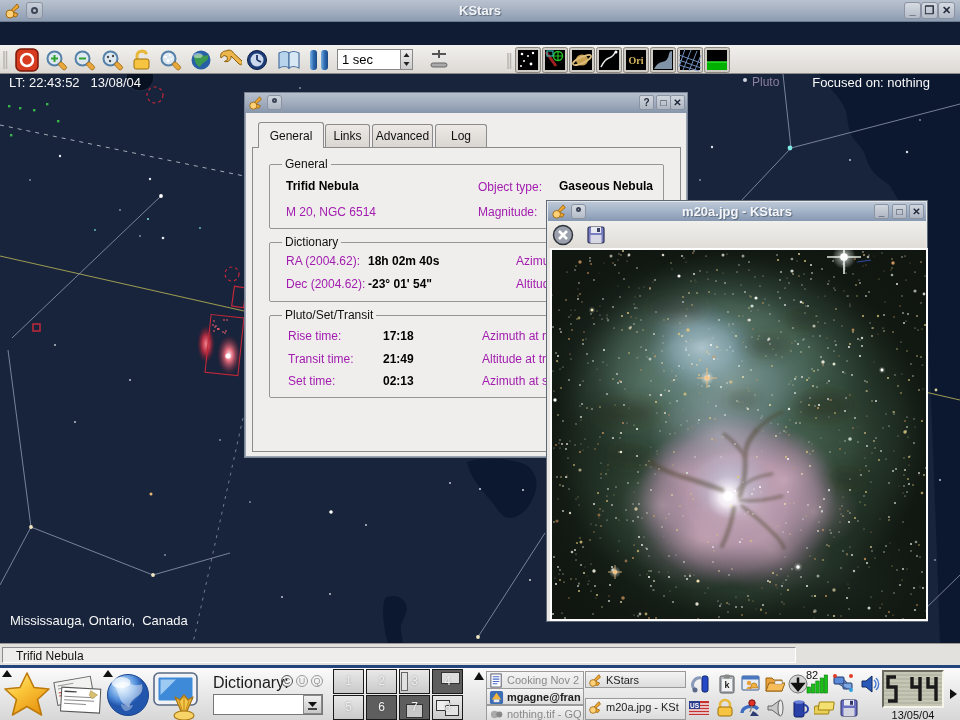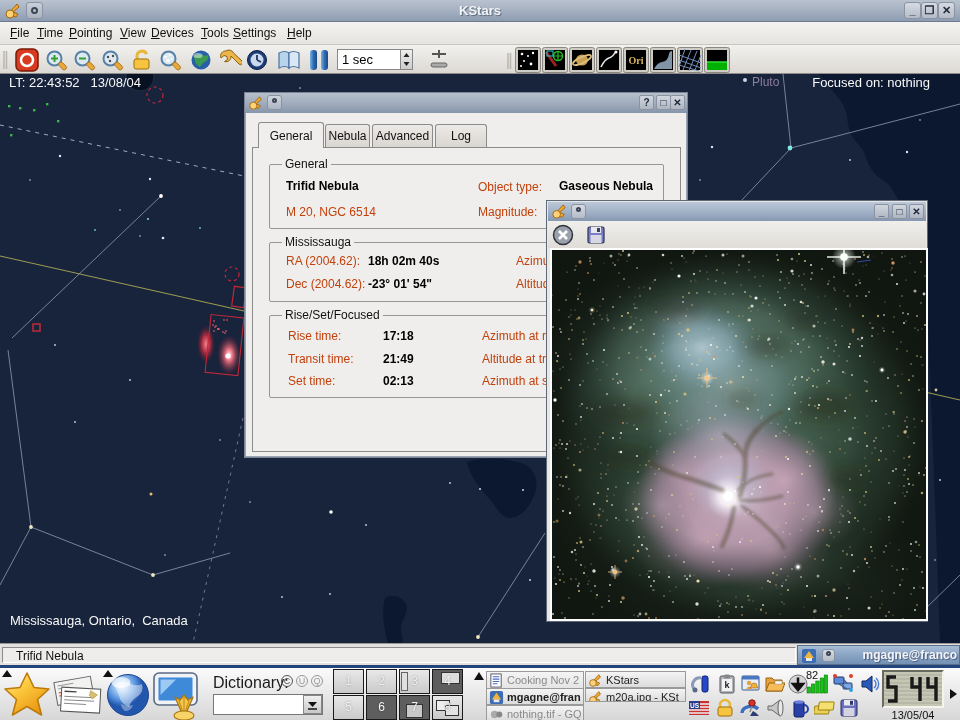--- a/index.html
+++ b/index.html
@@ -43,21 +43,21 @@
   color:#1d2637; font-size:10px; text-align:center; line-height:13px; font-weight:bold; }
 .tab { position:absolute; height:24px; background:linear-gradient(180deg,#ece9e6,#d9d6d1);
   border:1px solid #8b8b8b; border-bottom:none; border-radius:3px 3px 0 0;
   font-size:12px; color:#111; text-align:center; }
 .tab.active { background:#efeeec; height:26px; z-index:3; }
 #tabpane { position:absolute; left:7px; top:54px; width:429px; height:305px;
   border:1px solid #8b8b8b; background:#efeeec; z-index:2; }
 .group { position:absolute; border:1px solid #989691; border-radius:2px; }
 .gtitle { position:absolute; top:-8px; left:12px; background:#efeeec; padding:0 3px;
   font-size:12px; color:#111; }
-.lbl { position:absolute; font-size:12px; color:#c2410c; white-space:nowrap; }
+.lbl { position:absolute; font-size:12px; color:#a21caf; white-space:nowrap; }
 .val { position:absolute; font-size:12px; color:#000; font-weight:bold; white-space:nowrap; }
 
 #m20a { left:546px; top:200px; width:382px; height:422px; z-index:3; background:#e9e7e3;
   border:1px solid #5f6a78; }
 #m20title { position:absolute; left:1px; top:1px; width:378px; height:19px;
   background:linear-gradient(180deg,#bcc8d8 0%,#a2b2c7 50%,#8698b2 100%); }
 #m20title .title { position:absolute; left:0; right:0; top:2px; text-align:center;
   color:#f4f6fa; font-size:13px; font-weight:bold; text-shadow:1px 1px 1px #5a6878; }
 #m20toolbar { position:absolute; left:1px; top:20px; width:378px; height:27px;
   background:linear-gradient(180deg,#f0efec,#e0ddd8); }
@@ -86,30 +86,20 @@
  <svg class="abs" style="left:4px;top:2px" width="18" height="18" viewBox="0 0 18 18">
    <path d="M3 13 L13 2 L15 5 L9 10 L14 12 L12 15 Z" fill="#f0a832" stroke="#a06810" stroke-width="1"></path>
    <circle cx="6" cy="12" r="4" fill="#ffd27a" stroke="#a06810"></circle>
  </svg>
  <span class="tbtn" style="left:26px;background:linear-gradient(180deg,#c9d0da,#aab3c1)"><span style="display:inline-block;width:7px;height:7px;border:2px solid #3c4556;border-radius:50%;margin-top:2px"></span></span>
  <div class="title">KStars</div>
  <span class="tbtn" style="left:904px;">_</span>
  <span class="tbtn" style="left:921px;">❐</span>
  <span class="tbtn" style="left:938px;">✕</span>
 </div>
-<div class="abs" id="menubar">
-      <span style="left:10px"><u>F</u>ile</span>
-      <span style="left:37px"><u>T</u>ime</span>
-      <span style="left:69px"><u>P</u>ointing</span>
-      <span style="left:120px"><u>V</u>iew</span>
-      <span style="left:151px"><u>D</u>evices</span>
-      <span style="left:201px"><u>T</u>ools</span>
-      <span style="left:233px"><u>S</u>ettings</span>
-      <span style="left:287px"><u>H</u>elp</span>
-    </div>
     <div class="abs" id="toolbar">
       <svg class="abs" style="left:2px;top:4px" width="6" height="22">
         <path d="M2 2 V20 M4.5 2 V20" stroke="#b9b5ae" stroke-width="1.5"></path>
       </svg>
       <svg class="abs" style="left:15px;top:3px" width="24" height="24" viewBox="0 0 24 24">
         <rect x="1" y="1" width="22" height="22" rx="5" fill="#d83c20" stroke="#7a1808" stroke-width="1.5"></rect>
         <circle cx="12" cy="12" r="6" fill="none" stroke="#fff" stroke-width="2.5"></circle>
       </svg>
       <svg class="abs" style="left:45px;top:4px" width="23" height="23" viewBox="0 0 23 23">
         <circle cx="9.5" cy="9.5" r="7" fill="#dce8f2" fill-opacity="0.85" stroke="#5580a8" stroke-width="2"></circle>
@@ -333,57 +323,46 @@
       </svg>
       <div class="skytext" style="left:9px;top:1px">LT: 22:43:52&nbsp;&nbsp;&nbsp;13/08/04</div>
       <div class="skytext" style="right:30px;top:1px">Focused on: nothing</div>
       <div class="skytext" style="left:752px;top:1px;color:#8d7f9d;font-size:12px">Pluto</div>
       <div class="abs" style="left:743px;top:4px;width:4px;height:4px;border-radius:50%;background:#cfd4dd"></div>
       <div class="skytext" style="left:10px;top:539px">Mississauga, Ontario,&nbsp; Canada</div>
     </div>
     <div class="abs" id="statusbar">
       <div id="statusfield">Trifid Nebula</div>
     </div>
-<div class="abs" id="peek">
- <svg class="abs" style="left:3px;top:2px" width="16" height="16" viewBox="0 0 16 16">
-  <rect x="1" y="1" width="14" height="14" rx="2" fill="#3c6cb4"></rect>
-  <path d="M8 3 L13 10 L3 10 Z" fill="#f0b43c"></path>
-        <path d="M5 10 h6 v3 h-6z" fill="#e8e8e8"></path>
- </svg>
- <span class="abs" style="left:24px;top:3px;width:13px;height:13px;border-radius:3px;background:linear-gradient(180deg,#d6dbe2,#b4bcc8);border:1px solid #8b93a2">
-        <span style="display:block;width:5px;height:5px;border:2px solid #3c4556;border-radius:50%;margin:1px auto"></span>
-      </span>
- <div class="title">mgagne@franco</div>
-</div>
 <div class="abs" id="dialog">
       <div id="dlgtitle">
  <svg class="abs" style="left:3px;top:2px" width="16" height="16" viewBox="0 0 18 18">
    <path d="M3 13 L13 2 L15 5 L9 10 L14 12 L12 15 Z" fill="#f0a832" stroke="#a06810" stroke-width="1"></path>
    <circle cx="6" cy="12" r="4" fill="#ffd27a" stroke="#a06810"></circle>
  </svg>
  <span class="abs" style="left:22px;top:2px;width:15px;height:15px;border-radius:3px;background:linear-gradient(180deg,#cdd4dd,#acb5c2);border:1px solid #8b93a2">
           <span style="display:block;width:5px;height:5px;border:2px solid #3c4556;border-radius:50%;margin:2px auto"></span>
         </span>
  <span class="dbtn" style="left:394px">?</span>
  <span class="dbtn" style="left:411px">□</span>
  <span class="dbtn" style="left:425px">✕</span>
 </div>
       <div class="tab active" style="left:13px;top:29px;width:66px;line-height:26px">General</div>
-      <div class="tab" style="left:80px;top:31px;width:45px;line-height:23px">Nebula</div>
+      <div class="tab" style="left:80px;top:31px;width:45px;line-height:23px">Links</div>
       <div class="tab" style="left:127px;top:31px;width:61px;line-height:23px">Advanced</div>
       <div class="tab" style="left:190px;top:31px;width:52px;line-height:23px">Log</div>
       <div id="tabpane"></div>
       <div class="group" style="left:24px;top:71px;width:395px;height:65px;z-index:3">
         <span class="gtitle">General</span>
       </div>
       <div class="group" style="left:24px;top:149px;width:395px;height:60px;z-index:3">
-        <span class="gtitle">Mississauga</span>
+        <span class="gtitle">Dictionary</span>
       </div>
       <div class="group" style="left:24px;top:222px;width:395px;height:83px;z-index:3">
-        <span class="gtitle">Rise/Set/Focused</span>
+        <span class="gtitle">Pluto/Set/Transit</span>
       </div>
       <div class="val" style="left:41px;top:86px;z-index:3">Trifid Nebula</div>
       <div class="lbl" style="left:233px;top:87px;z-index:3">Object type:</div>
       <div class="val" style="right:34px;top:86px;z-index:3">Gaseous Nebula</div>
       <div class="lbl" style="left:41px;top:112px;z-index:3">M 20, NGC 6514</div>
       <div class="lbl" style="left:233px;top:112px;z-index:3">Magnitude:</div>
       <div class="lbl" style="left:41px;top:161px;z-index:3">RA (2004.62):</div>
       <div class="val" style="left:123px;top:161px;z-index:3">18h 02m 40s</div>
       <div class="lbl" style="left:271px;top:161px;z-index:3">Azimuth:</div>
       <div class="lbl" style="left:41px;top:184px;z-index:3">Dec (2004.62):</div>
@@ -401,20 +380,21 @@
     </div>
     <div class="abs" id="m20a">
       <div id="m20title">
  <svg class="abs" style="left:3px;top:1px" width="17" height="17" viewBox="0 0 18 18">
    <path d="M3 13 L13 2 L15 5 L9 10 L14 12 L12 15 Z" fill="#f0a832" stroke="#a06810" stroke-width="1"></path>
    <circle cx="6" cy="12" r="4" fill="#ffd27a" stroke="#a06810"></circle>
  </svg>
  <span class="abs" style="left:23px;top:2px;width:15px;height:15px;border-radius:3px;background:linear-gradient(180deg,#d6dbe2,#b4bcc8);border:1px solid #8b93a2">
           <span style="display:block;width:5px;height:5px;border:2px solid #3c4556;border-radius:50%;margin:2px auto"></span>
         </span>
+ <div class="title">m20a.jpg - KStars</div>
  <span class="dbtn" style="left:326px">_</span>
  <span class="dbtn" style="left:344px">□</span>
  <span class="dbtn" style="left:361px">✕</span>
 </div>
 <div id="m20toolbar">
  <svg class="abs" style="left:4px;top:3px" width="22" height="22" viewBox="0 0 22 22">
   <circle cx="11" cy="11" r="9.5" fill="#9aa0ac" stroke="#30343c" stroke-width="1.5"></circle>
   <path d="M7 7 L15 15 M15 7 L7 15" stroke="#fff" stroke-width="2.6"></path>
  </svg>
  <svg class="abs" style="left:37px;top:3px" width="22" height="22" viewBox="0 0 22 22">
@@ -1685,21 +1665,21 @@
         <span class="tx" style="color:#222;font-weight:normal">KStars</span>
       </div>
       <div class="task" style="left:486px;top:20px;width:98px;height:17px">
         <svg class="ti" width="15" height="15" viewBox="0 0 16 16">
           <rect x="1" y="1" width="14" height="14" rx="2" fill="#3c6cb4"></rect>
           <path d="M8 3 L13 10 L3 10 Z" fill="#f0b43c"></path>
           <rect x="5" y="10" width="6" height="3" fill="#e8e8e8"></rect>
         </svg>
         <span class="tx" style="color:#222;font-weight:normal"><b>mgagne@fran</b></span>
       </div>
-      <div class="task" style="left:585px;top:20px;width:101px;height:14px">
+      <div class="task" style="left:585px;top:30px;width:101px;height:22px">
         <svg class="ti" width="15" height="15" viewBox="0 0 18 18">
           <path d="M3 13 L13 2 L15 5 L9 10 L14 12 L12 15 Z" fill="#f0a832" stroke="#a06810" stroke-width="1"></path>
           <circle cx="6" cy="12" r="4" fill="#ffd27a" stroke="#a06810"></circle>
         </svg>
         <span class="tx" style="color:#222;font-weight:normal">m20a.jpg - KSt</span>
       </div>
       <div class="task" style="left:486px;top:37px;width:98px;height:17px">
         <svg class="ti" width="15" height="15" viewBox="0 0 16 16">
           <circle cx="6" cy="8" r="4" fill="#aaa"></circle>
           <circle cx="11" cy="8" r="3.2" fill="#888"></circle>

